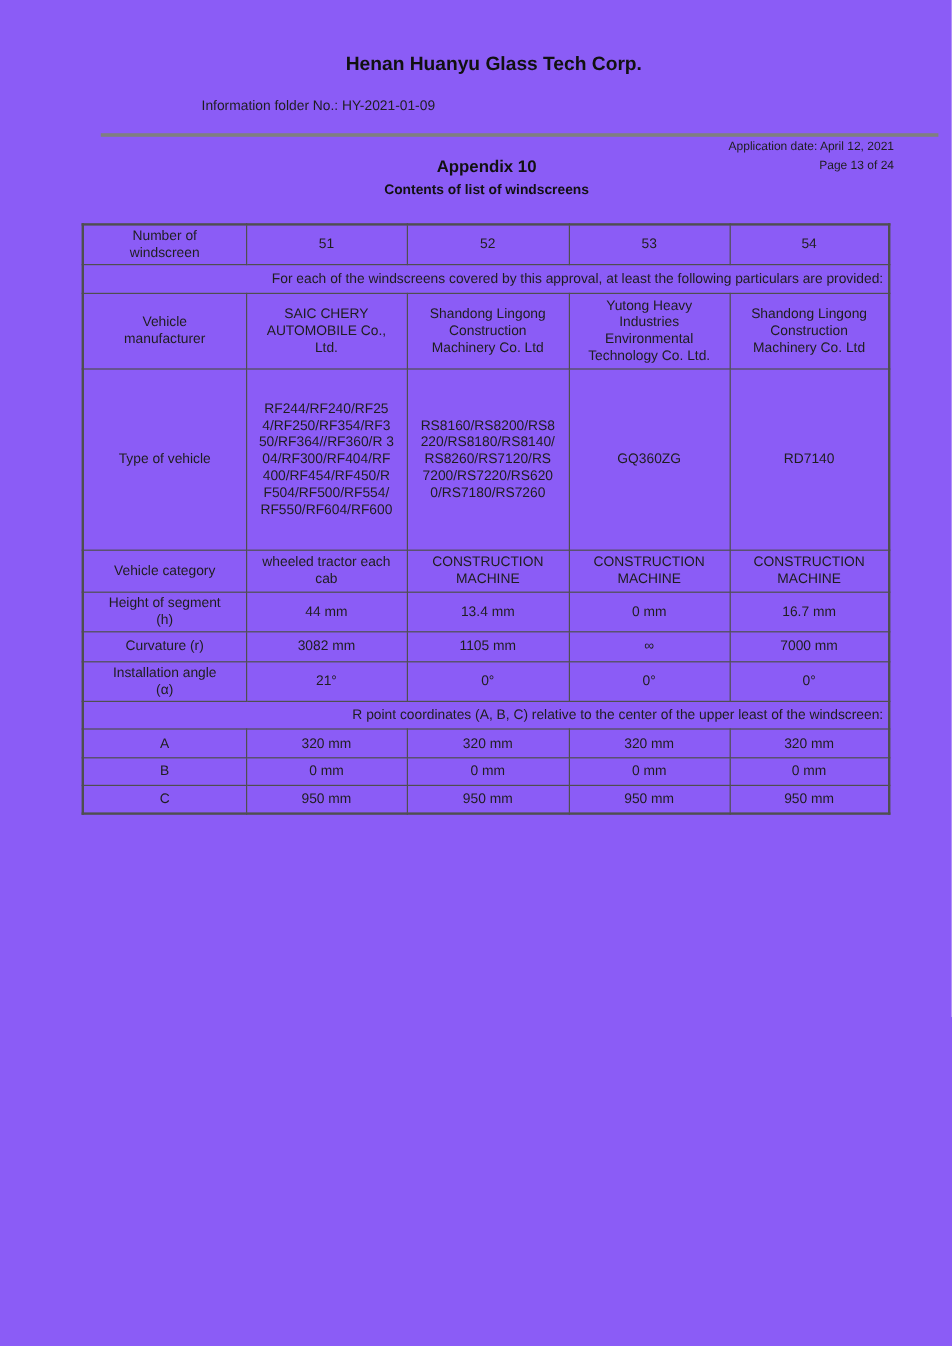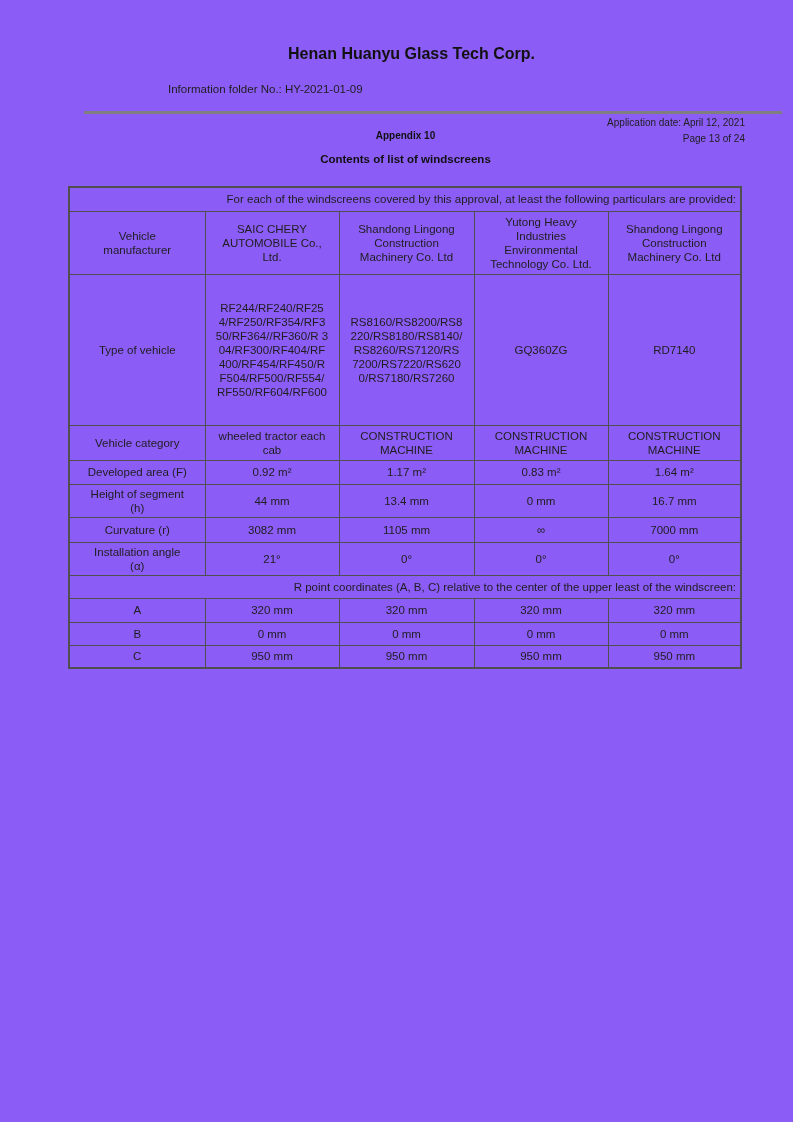--- a/index.html
+++ b/index.html
@@ -27,21 +27,21 @@
     position: absolute; top: 83px; right: 48px;
     font-size: 10px; text-align: right; line-height: 15.5px; color: #1e1e1e; margin-top: 32px;
   }
   .header-rule {
     position: absolute; top: 111px; left: 84px; width: 698px; height: 2.5px;
     background: #7f7f7f;
   }
   .appendix-title {
     position: absolute; top: 130px; left: 0; width: 100%;
     padding-left: 18px;
-    text-align: center; font-size: 10px; font-weight: bold; color: #111;
+    text-align: center; font-size: 14px; font-weight: bold; color: #111;
   }
   .appendix-subtitle {
     position: absolute; top: 153px; left: 0; width: 100%;
     padding-left: 18px;
     text-align: center; font-size: 11.5px; font-weight: bold; color: #111;
   }
 
   table.ws {
     position: absolute; top: 186px; left: 68px;
     width: 672px;
@@ -113,20 +113,27 @@
 
   <table class="ws">
     <colgroup>
       <col class="c-label">
         <col class="c1">
         <col class="c2">
         <col class="c3">
         <col class="c4">
     </colgroup>
     <tbody>
+      <tr class="r-num">
+        <td><span class="narrow-label">Number of windscreen</span></td>
+        <td class="val">51</td>
+        <td class="val">52</td>
+        <td class="val">53</td>
+        <td class="val">54</td>
+      </tr>
 
       <tr class="r-note">
         <td class="note" colspan="5">For each of the windscreens covered by this approval, at least the following particulars are provided:</td>
       </tr>
 
       <tr class="r-manuf">
         <td><span class="narrow-label">Vehicle manufacturer</span></td>
         <td class="val">SAIC CHERY AUTOMOBILE Co., Ltd.</td>
         <td class="val">Shandong Lingong Construction Machinery Co. Ltd</td>
         <td class="val">Yutong Heavy Industries Environmental Technology Co. Ltd.</td>
@@ -142,27 +149,20 @@
       </tr>
 
       <tr class="r-cat">
         <td>Vehicle category</td>
         <td class="val">wheeled tractor each cab</td>
         <td class="val">CONSTRUCTION MACHINE</td>
         <td class="val">CONSTRUCTION MACHINE</td>
         <td class="val">CONSTRUCTION MACHINE</td>
       </tr>
 
-      <tr class="r-area">
-        <td>Developed area (F)</td>
-        <td class="val">0.92 m²</td>
-        <td class="val">1.17 m²</td>
-        <td class="val">0.83 m²</td>
-        <td class="val">1.64 m²</td>
-      </tr>
 
       <tr class="r-seg">
         <td><span class="narrow-label">Height of segment (h)</span></td>
         <td class="val">44 mm</td>
         <td class="val">13.4 mm</td>
         <td class="val">0 mm</td>
         <td class="val">16.7 mm</td>
       </tr>
 
       <tr class="r-curv">

